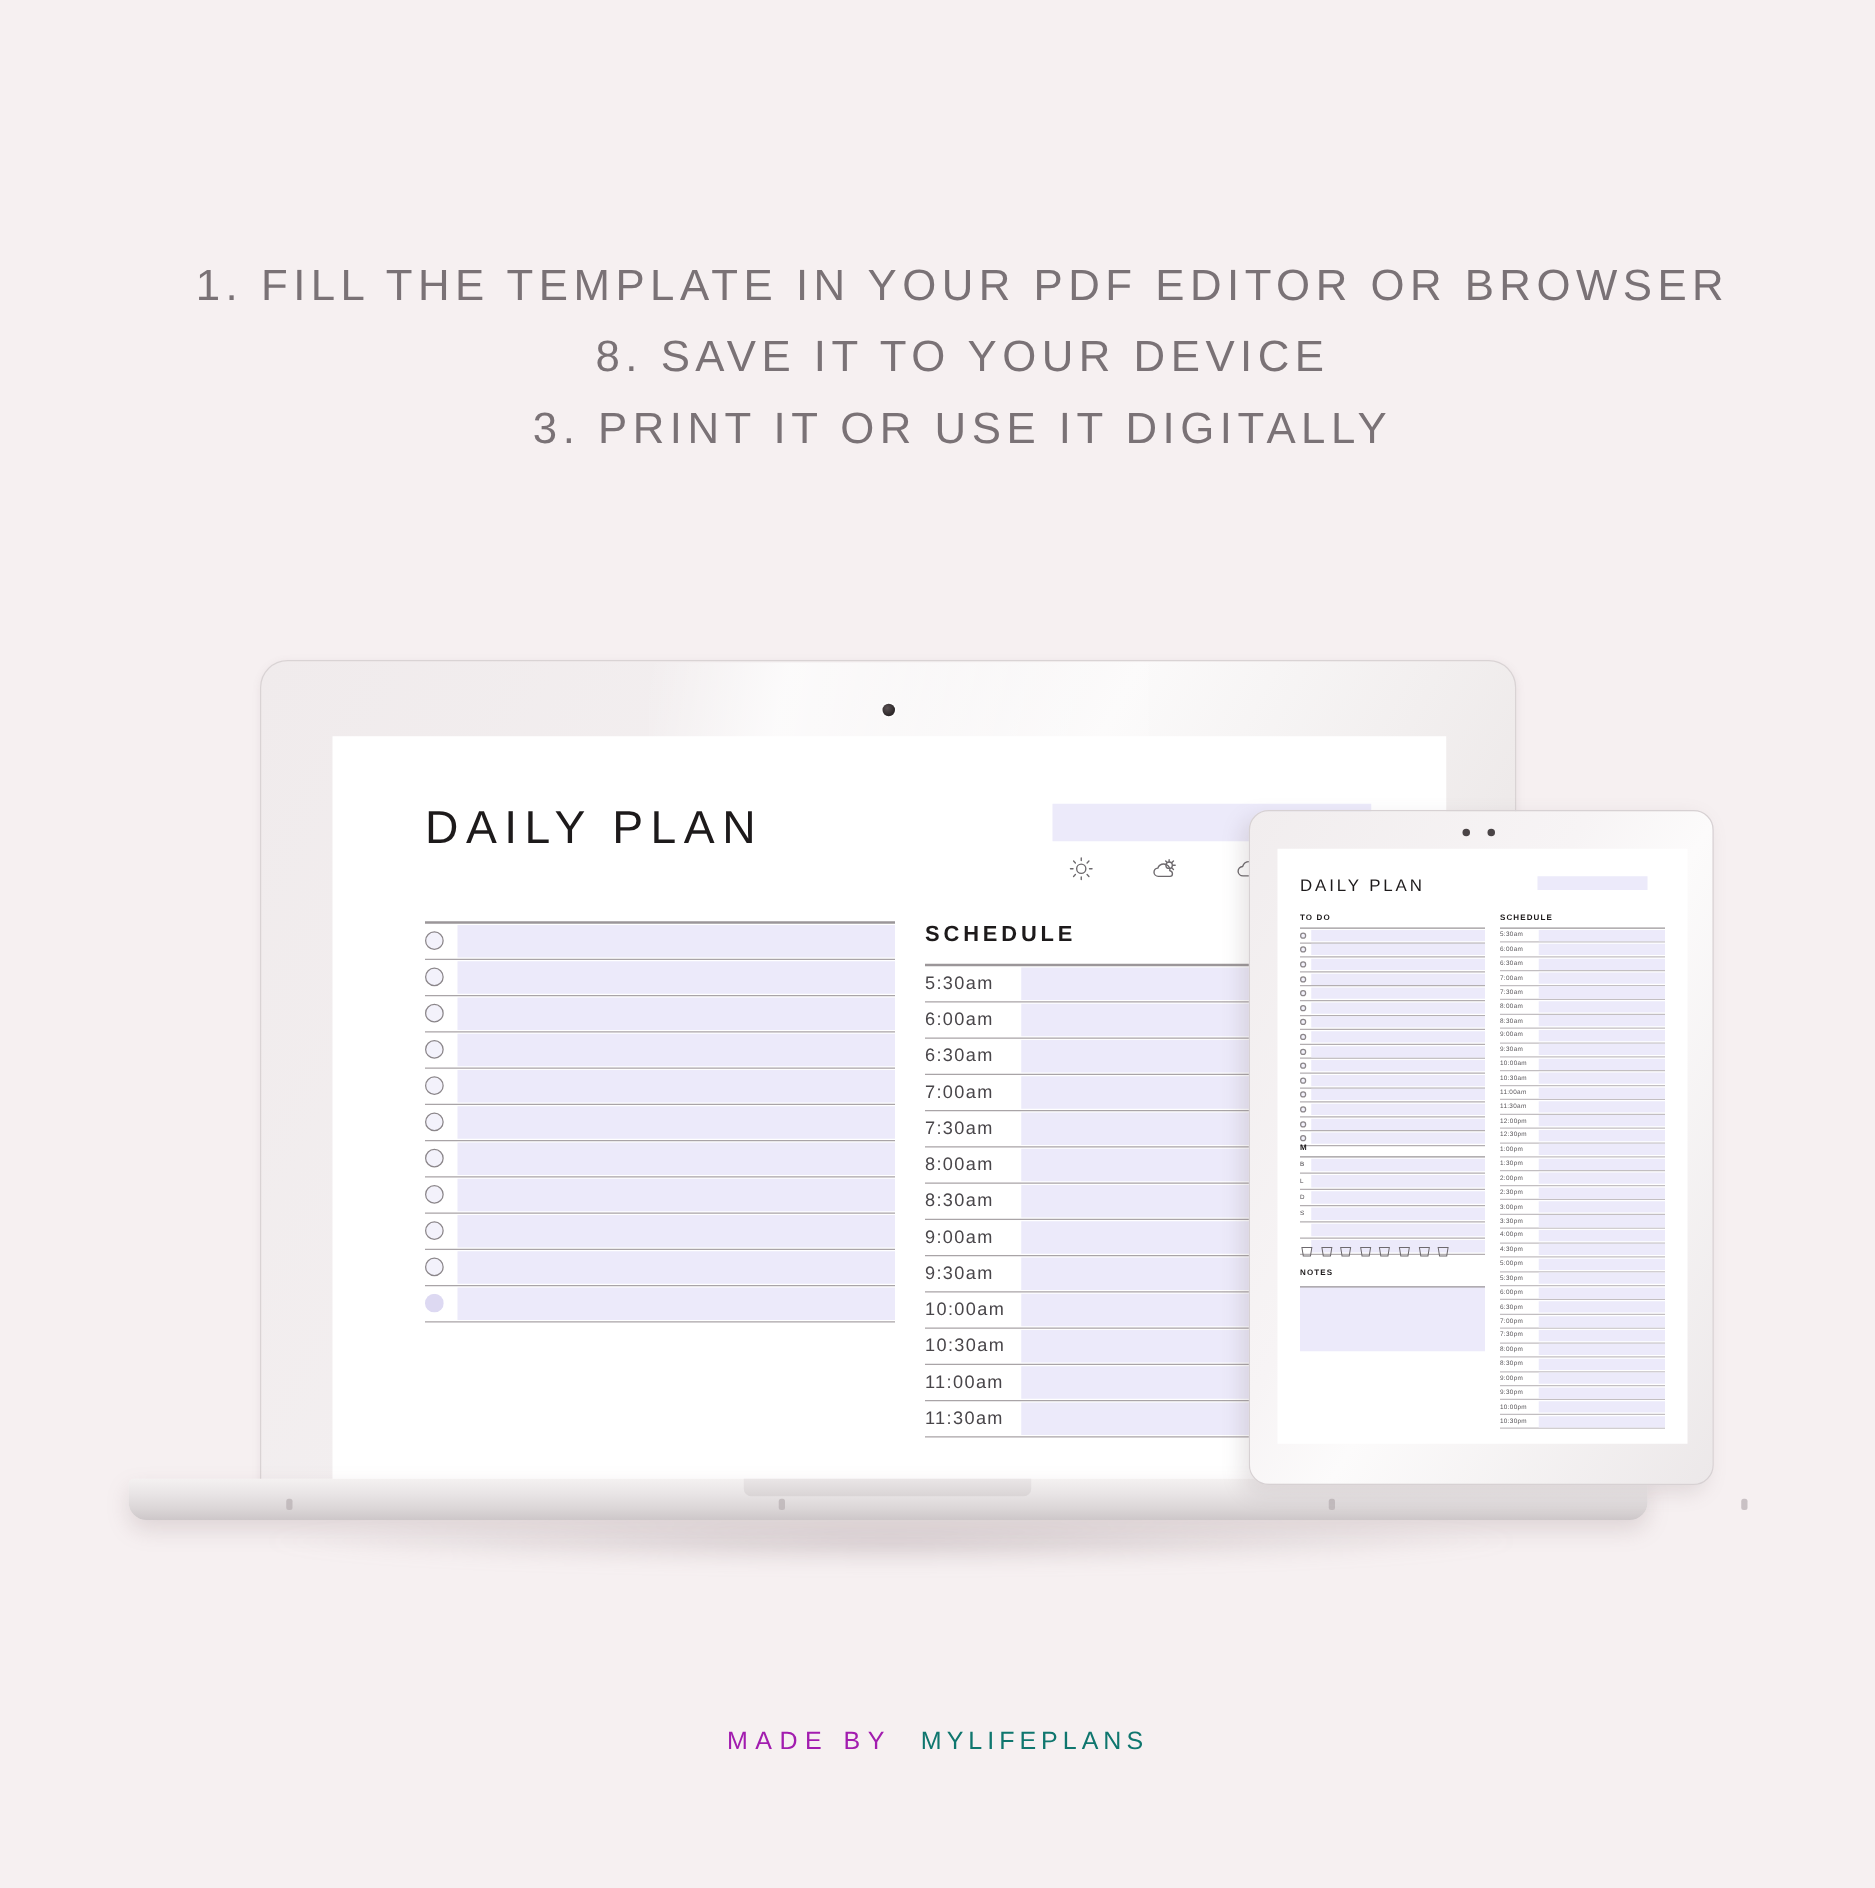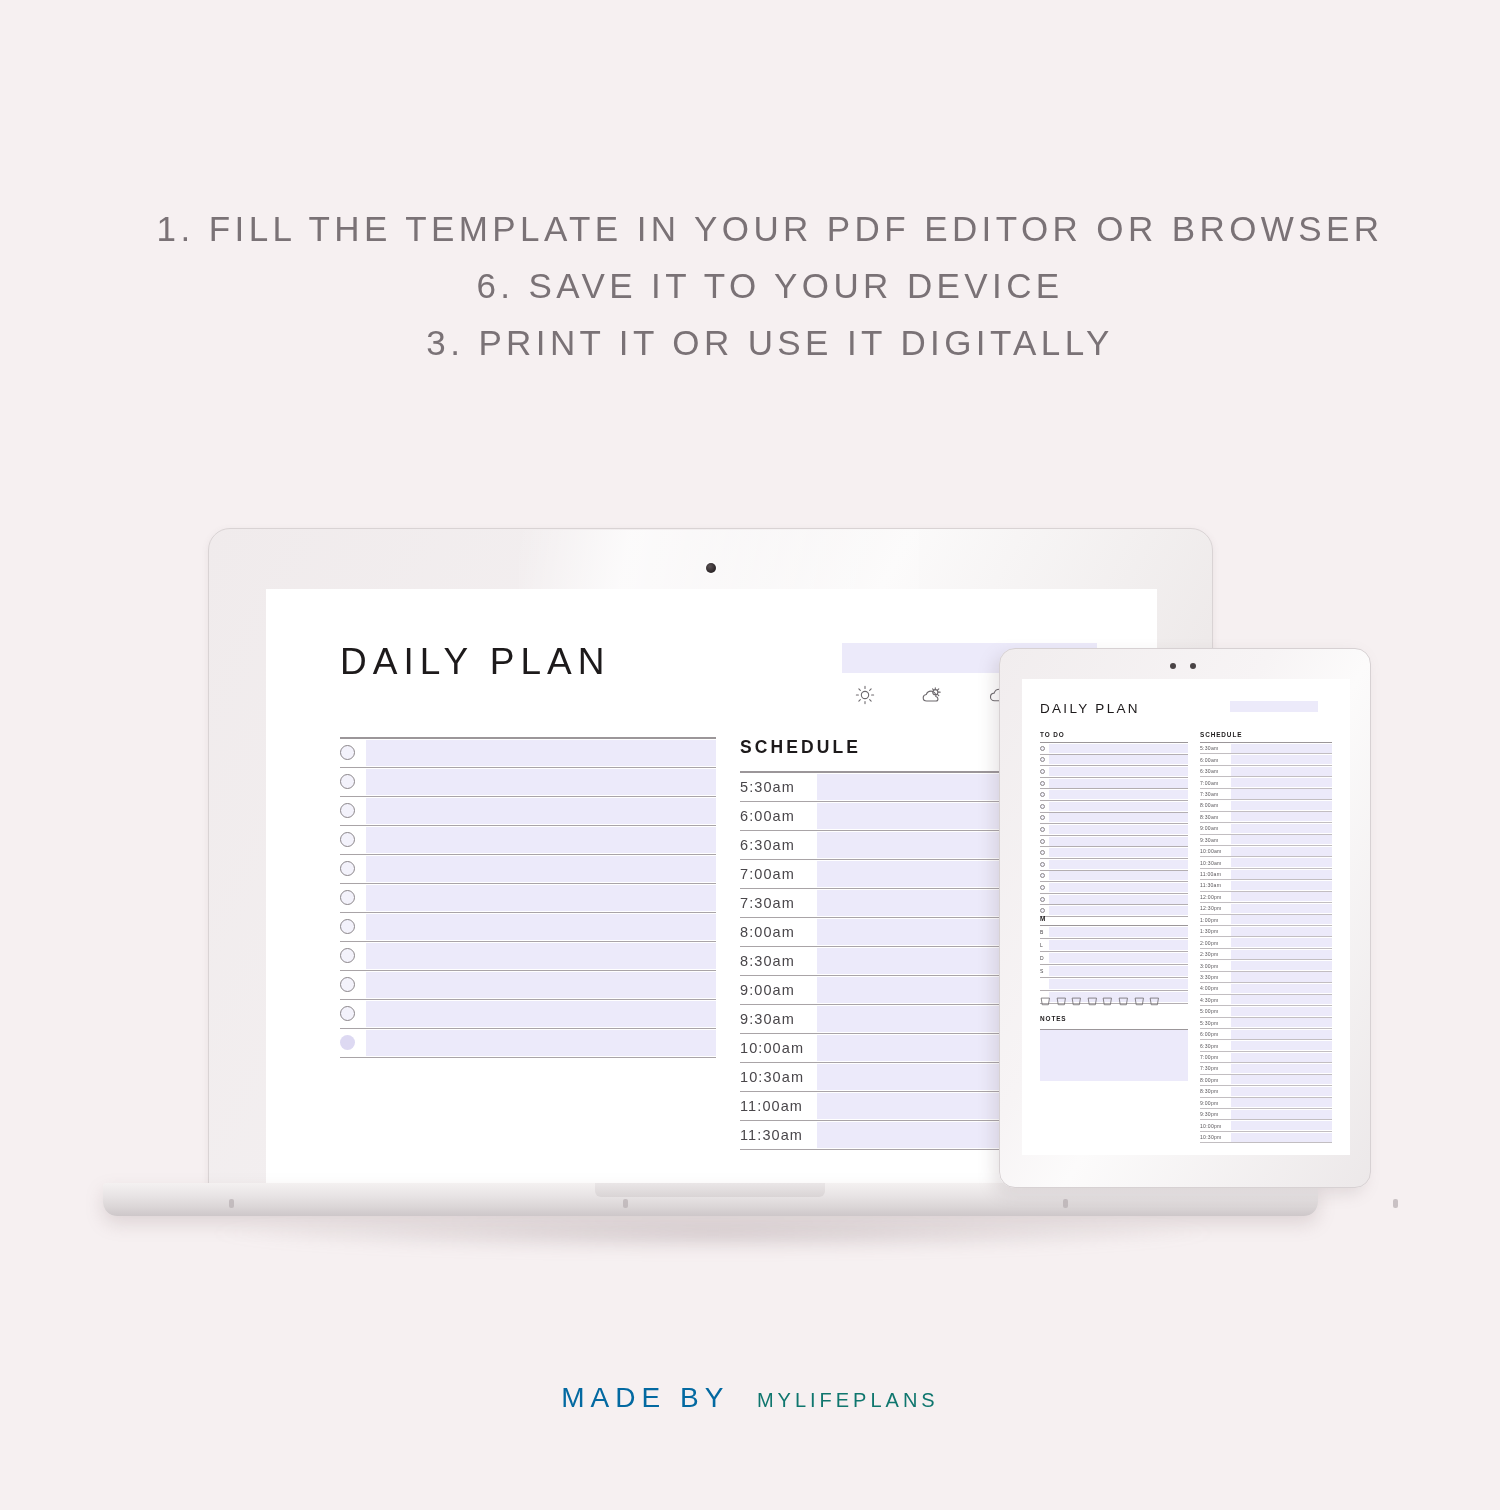--- a/index.html
+++ b/index.html
@@ -27,21 +27,21 @@
     font-size: 35px; letter-spacing: 4.4px; font-weight: 300;
     line-height: 57px; white-space: nowrap;
     font-family: "Liberation Sans", sans-serif;
   }
 
   
   .footer {
     position: absolute; top: 1382px; left: 0; width: 1500px;
     text-align: center; white-space: nowrap;
   }
-  .footer .made { font-size: 28px; letter-spacing: 6px; color: #0369a1; font-weight: 300; }
+  .footer .made { font-size: 20px; letter-spacing: 6px; color: #a21caf; font-weight: 300; }
   .footer .brand { font-size: 20px; letter-spacing: 4px; color: #0f766e; font-weight: 400; }
 
   
   #laptop { position: absolute; left: 208px; top: 528px; width: 1005px; height: 660px; }
   .lid {
     position: absolute; left: 0; top: 0; width: 1005px; height: 660px;
     background: linear-gradient(118deg,#f0ebec 0%,#f3eff0 36%,#fbfafa 52%,#eeeaea 78%,#e9e4e5 100%);
     border-radius: 22px 22px 4px 4px;
     border: 1px solid #d9d3d4;
     box-shadow: 0 2px 7px rgba(120,100,105,.10);
@@ -176,21 +176,21 @@
   .t-notes { position: absolute; left: 18px; top: 336px; width: 148px; }
   .t-notes-box { margin-top: 4px; height: 52px; background: #eceafa; border-top: 1px solid #9b9699; }
 </style>
 </head>
 <body>
 
 <div id="stage">
 
   <div class="steps">
     <div class="step-line">1. FILL THE TEMPLATE IN YOUR PDF EDITOR OR BROWSER</div>
-    <div class="step-line">6. SAVE IT TO YOUR DEVICE</div>
+    <div class="step-line">8. SAVE IT TO YOUR DEVICE</div>
     <div class="step-line">3. PRINT IT OR  USE IT DIGITALLY</div>
   </div>
 
   <div id="laptop">
     <div class="lid">
       <div class="lid-gloss"></div>
       <div class="camera"></div>
 
       <div class="screen">
         <div class="page">

